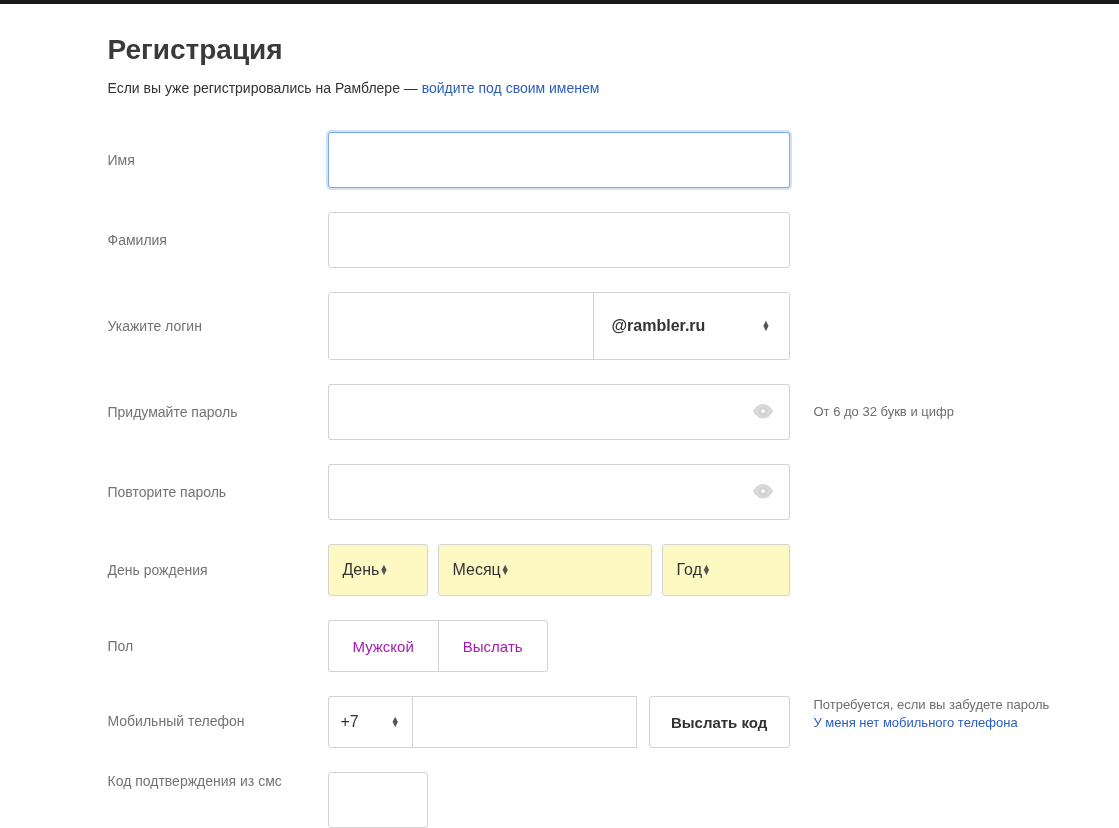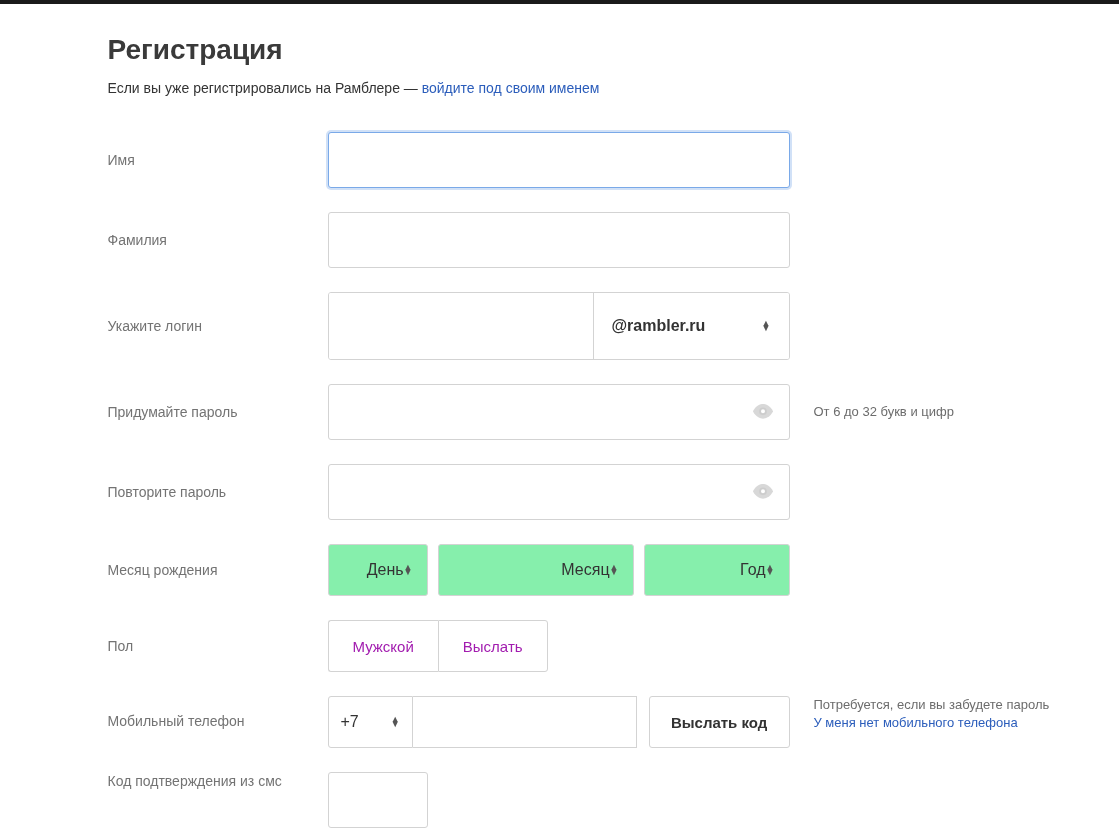--- a/index.html
+++ b/index.html
@@ -124,30 +124,30 @@
       display: flex;
       gap: 10px;
       width: 100%;
     }
     .dselect {
       height: 52px;
       border: 1px solid #d3d3d3;
       border-radius: 3px;
       display: flex;
       align-items: center;
-      justify-content: flex-end;
+      justify-content: flex-start;
       padding: 0 14px;
       font-size: 16px;
       color: #333333;
-      background: #86efac;
+      background: #fef9c3;
       cursor: pointer;
     }
     .dday   { width: 100px; }
     .dmonth { flex: 1; }
-    .dyear  { width: 146px; }
+    .dyear  { width: 128px; }
     .sort-arrows {
       display: inline-flex;
       flex-direction: column;
       line-height: 0.55;
       font-size: 9px;
       color: #555555;
     }
     .gender-row {
       display: flex;
     }
@@ -288,21 +288,21 @@
           <svg viewBox="0 0 24 16" fill="none" stroke="#666" stroke-width="2">
             <path d="M1 8 C4 2 9 0 12 0 C15 0 20 2 23 8 C20 14 15 16 12 16 C9 16 4 14 1 8 Z" fill="#888" stroke="none"></path>
             <circle cx="12" cy="8" r="3.2" fill="#fff"></circle>
           </svg>
         </span>
       </div>
     </div>
   </div>
 
   <div class="form-row">
-    <div class="label-col">Месяц рождения</div>
+    <div class="label-col">День рождения</div>
     <div class="input-col">
       <div class="date-row">
         <div class="dselect dday">
           <span>День</span>
           <span class="sort-arrows">
               <span>▲</span>
               <span>▼</span>
             </span>
         </div>
         <div class="dselect dmonth">

